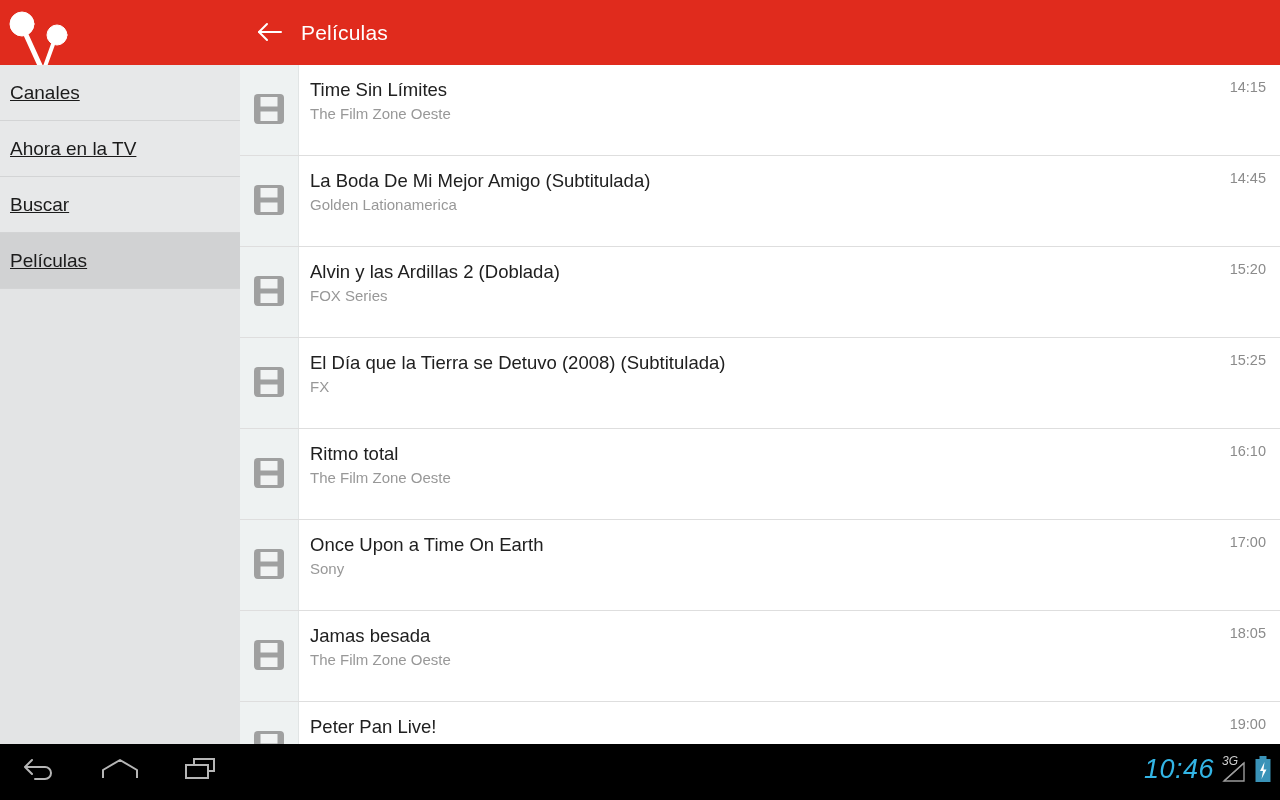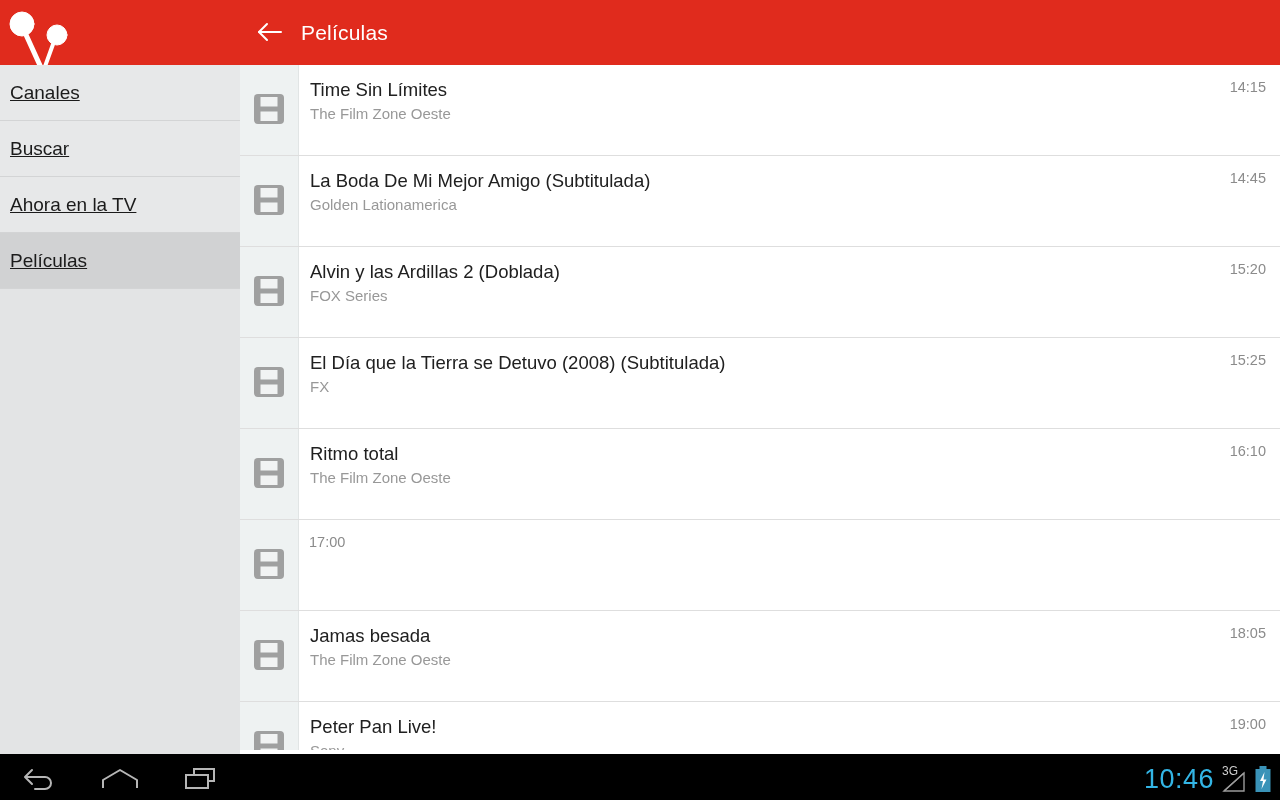--- a/index.html
+++ b/index.html
@@ -132,23 +132,24 @@
     padding: 14px 14px 0 10px;
     font-size: 14.5px;
     color: #8b8b8b;
     white-space: nowrap;
   }
 
   
   .sysbar {
     position: absolute;
     left: 0; bottom: 0;
-    width: 1280px; height: 46px;
+    width: 1280px; height: 56px;
     background: #000000;
     z-index: 9;
+    font-style: italic;
   }
   .navkeys {
     position: absolute;
     left: 0; top: 0;
     height: 50px;
     display: flex;
     align-items: center;
   }
   .navkey {
     width: 80px; height: 50px;
@@ -210,24 +211,24 @@
     </div>
 
     <div class="appbar-title">Películas</div>
   </div>
 
   <div class="sidebar">
     <div class="sb-item">
       <span>Canales</span>
     </div>
     <div class="sb-item">
+      <span>Ahora en la TV</span>
+    </div>
+    <div class="sb-item">
       <span>Buscar</span>
-    </div>
-    <div class="sb-item">
-      <span>Ahora en la TV</span>
     </div>
     <div class="sb-item selected">
       <span>Películas</span>
     </div>
     <div class="sb-filler"></div>
   </div>
 
   <div class="listpane">
 
     <div class="row">
@@ -311,20 +312,24 @@
     </div>
 
     <div class="row">
       <div class="row-icon-col">
         <svg class="film-icon" width="34" height="34" viewBox="0 0 34 34">
           <rect x="2" y="2" width="30" height="30" rx="4" fill="#9a9a9a"></rect>
           <rect x="8.5" y="5" width="17" height="10" fill="#f2f4f4"></rect>
           <rect x="8.5" y="19" width="17" height="10" fill="#f2f4f4"></rect>
           <rect x="2" y="14.5" width="30" height="5" fill="#9a9a9a"></rect>
         </svg>
+      </div>
+      <div class="row-body">
+        <div class="row-title">Once Upon a Time On Earth</div>
+        <div class="row-sub">Sony</div>
       </div>
       <div class="row-time">17:00</div>
     </div>
 
     <div class="row">
       <div class="row-icon-col">
         <svg class="film-icon" width="34" height="34" viewBox="0 0 34 34">
           <rect x="2" y="2" width="30" height="30" rx="4" fill="#9a9a9a"></rect>
           <rect x="8.5" y="5" width="17" height="10" fill="#f2f4f4"></rect>
           <rect x="8.5" y="19" width="17" height="10" fill="#f2f4f4"></rect>

